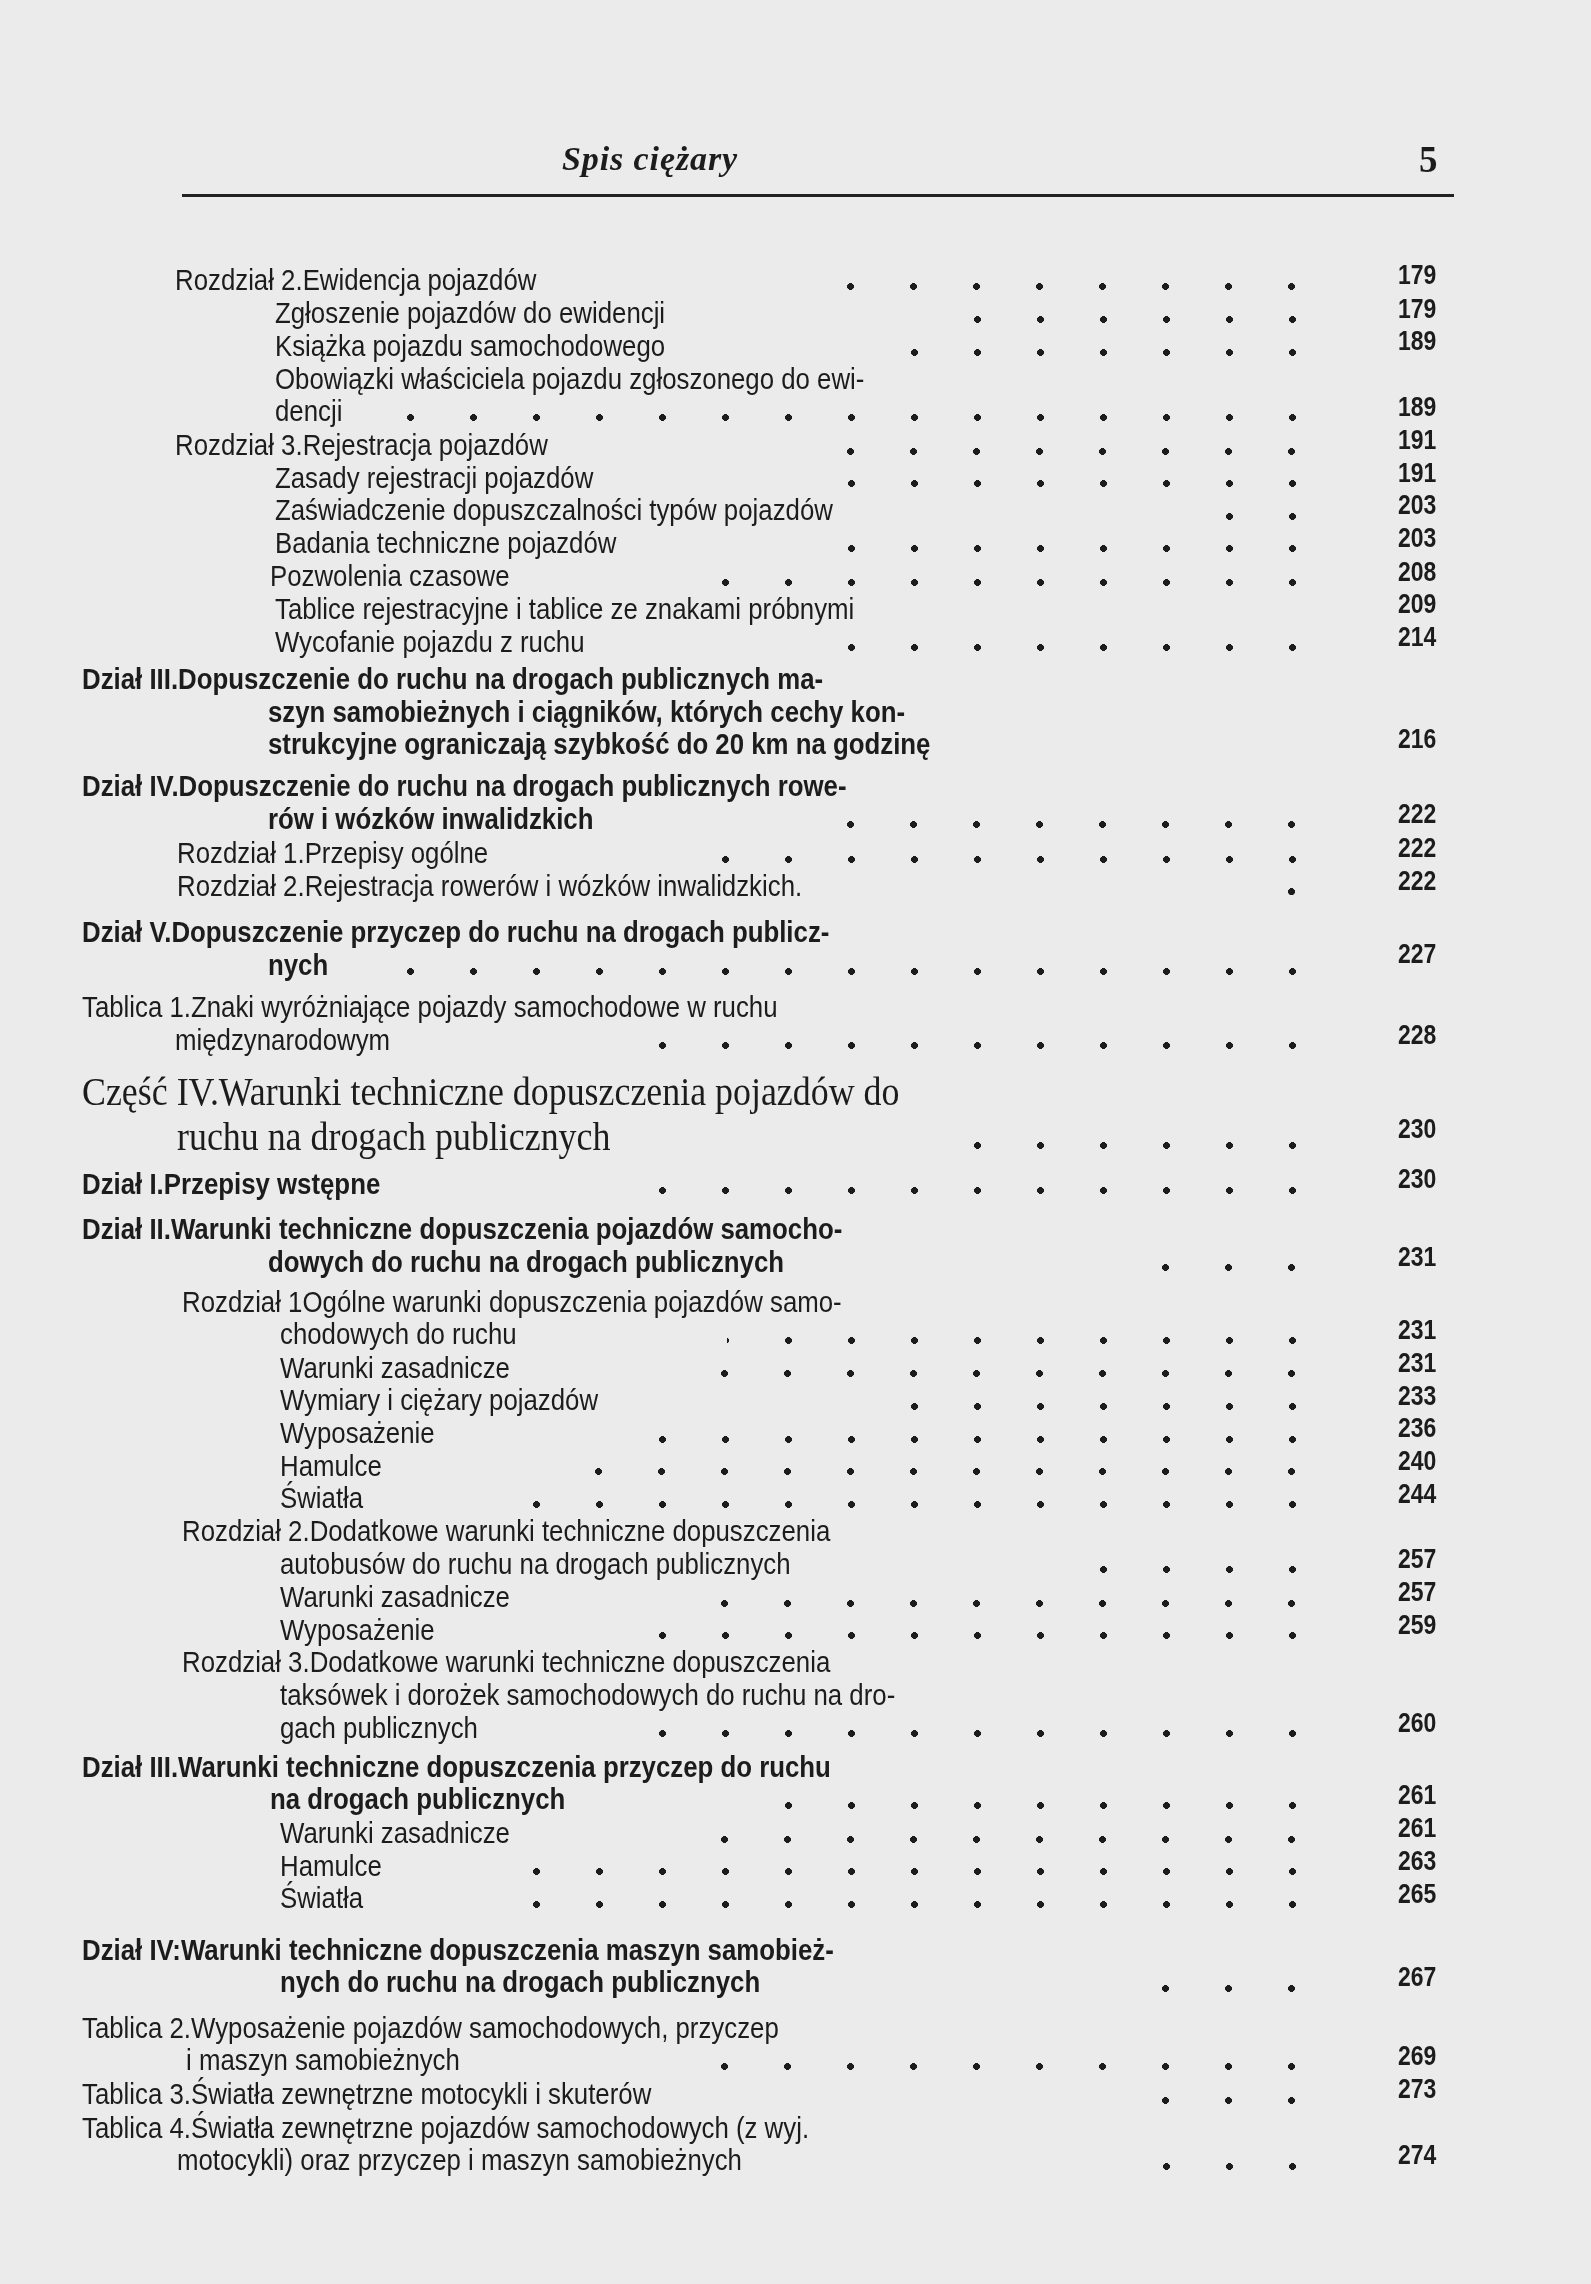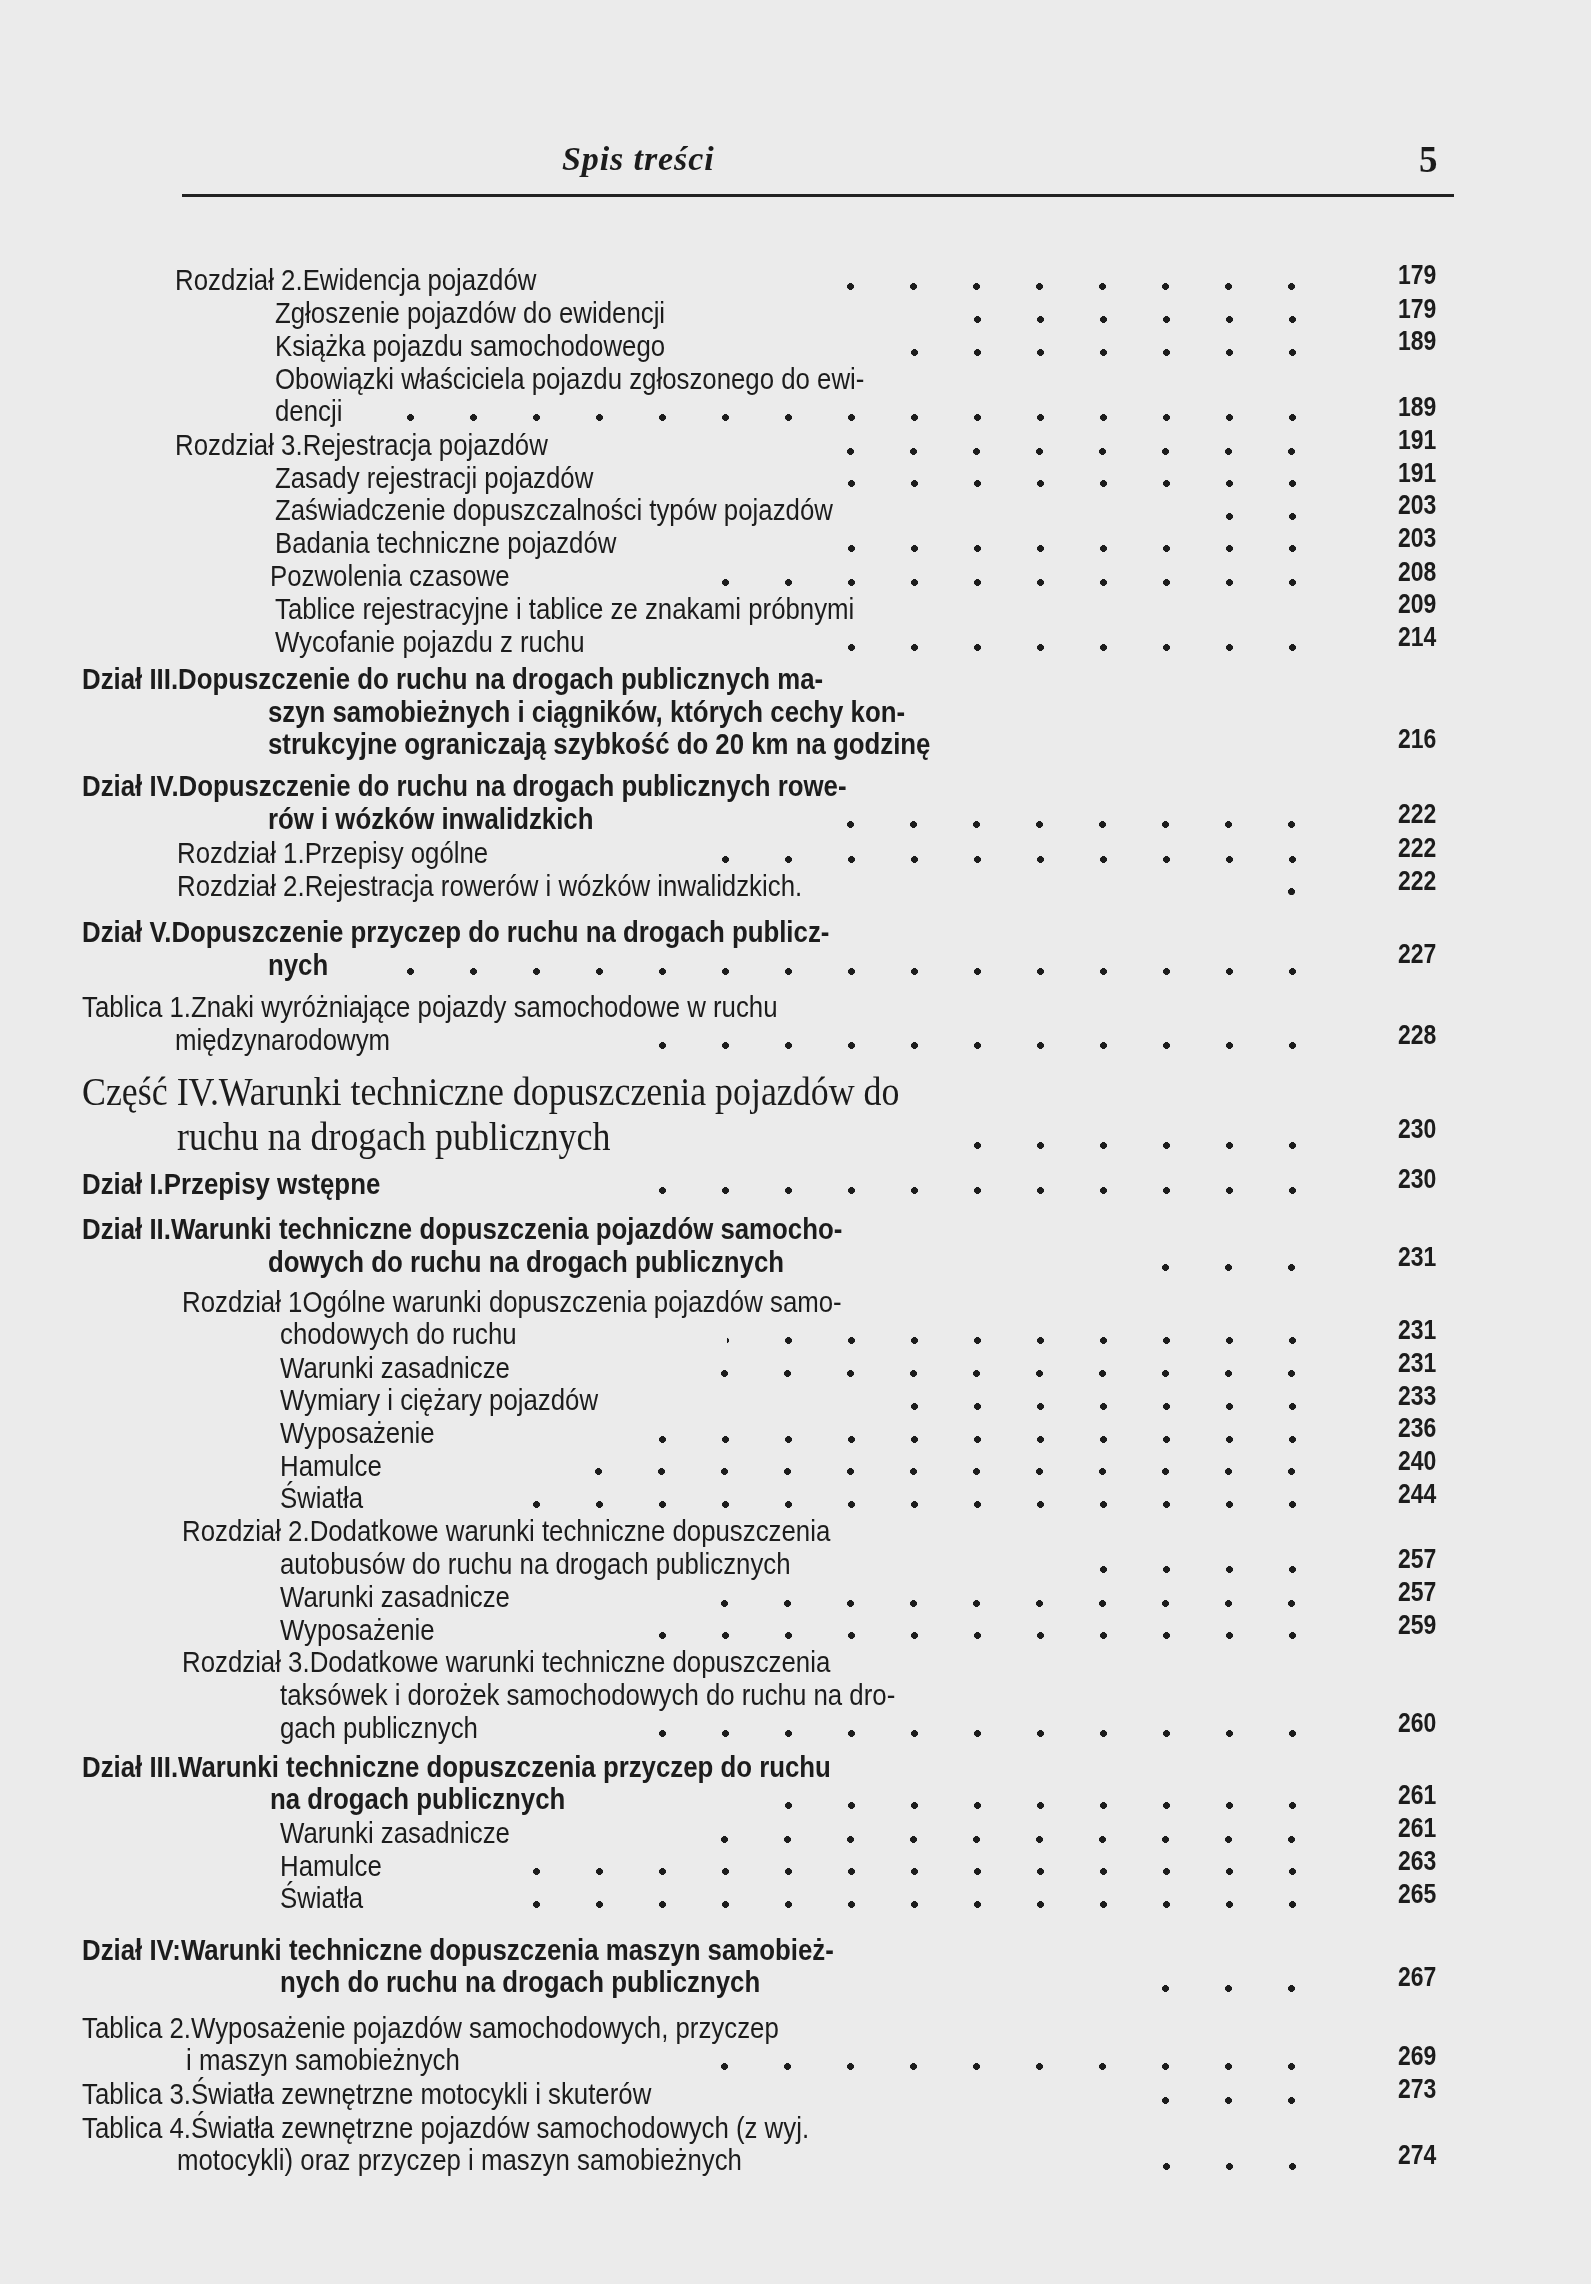--- a/index.html
+++ b/index.html
@@ -56,21 +56,21 @@
     font-family: "Liberation Sans", sans-serif;
     font-weight: bold; font-size: 28px;
     transform: scaleX(0.82); transform-origin: left top;
     white-space: nowrap;
   }
 </style>
 </head>
 <body>
 
 <div class="running-head">
-  <div class="rh-title">Spis treści</div>
+  <div class="rh-title">Spis ciężary</div>
   <div class="rh-page">5</div>
   <div class="rh-rule"></div>
 </div>
 
 <div class="toc" id="toc">
     <div class="entry" style="top: 0px;">
       <div class="line" style="top: 263px; left: 175px;"><span class="label">Rozdział 2. </span><span>Ewidencja pojazdów</span></div>
       <div class="leader" style="top: 282px; left: 792px; width: 531px;"></div>
       <div class="pnum" style="top: 259px;">179</div>
     </div>

